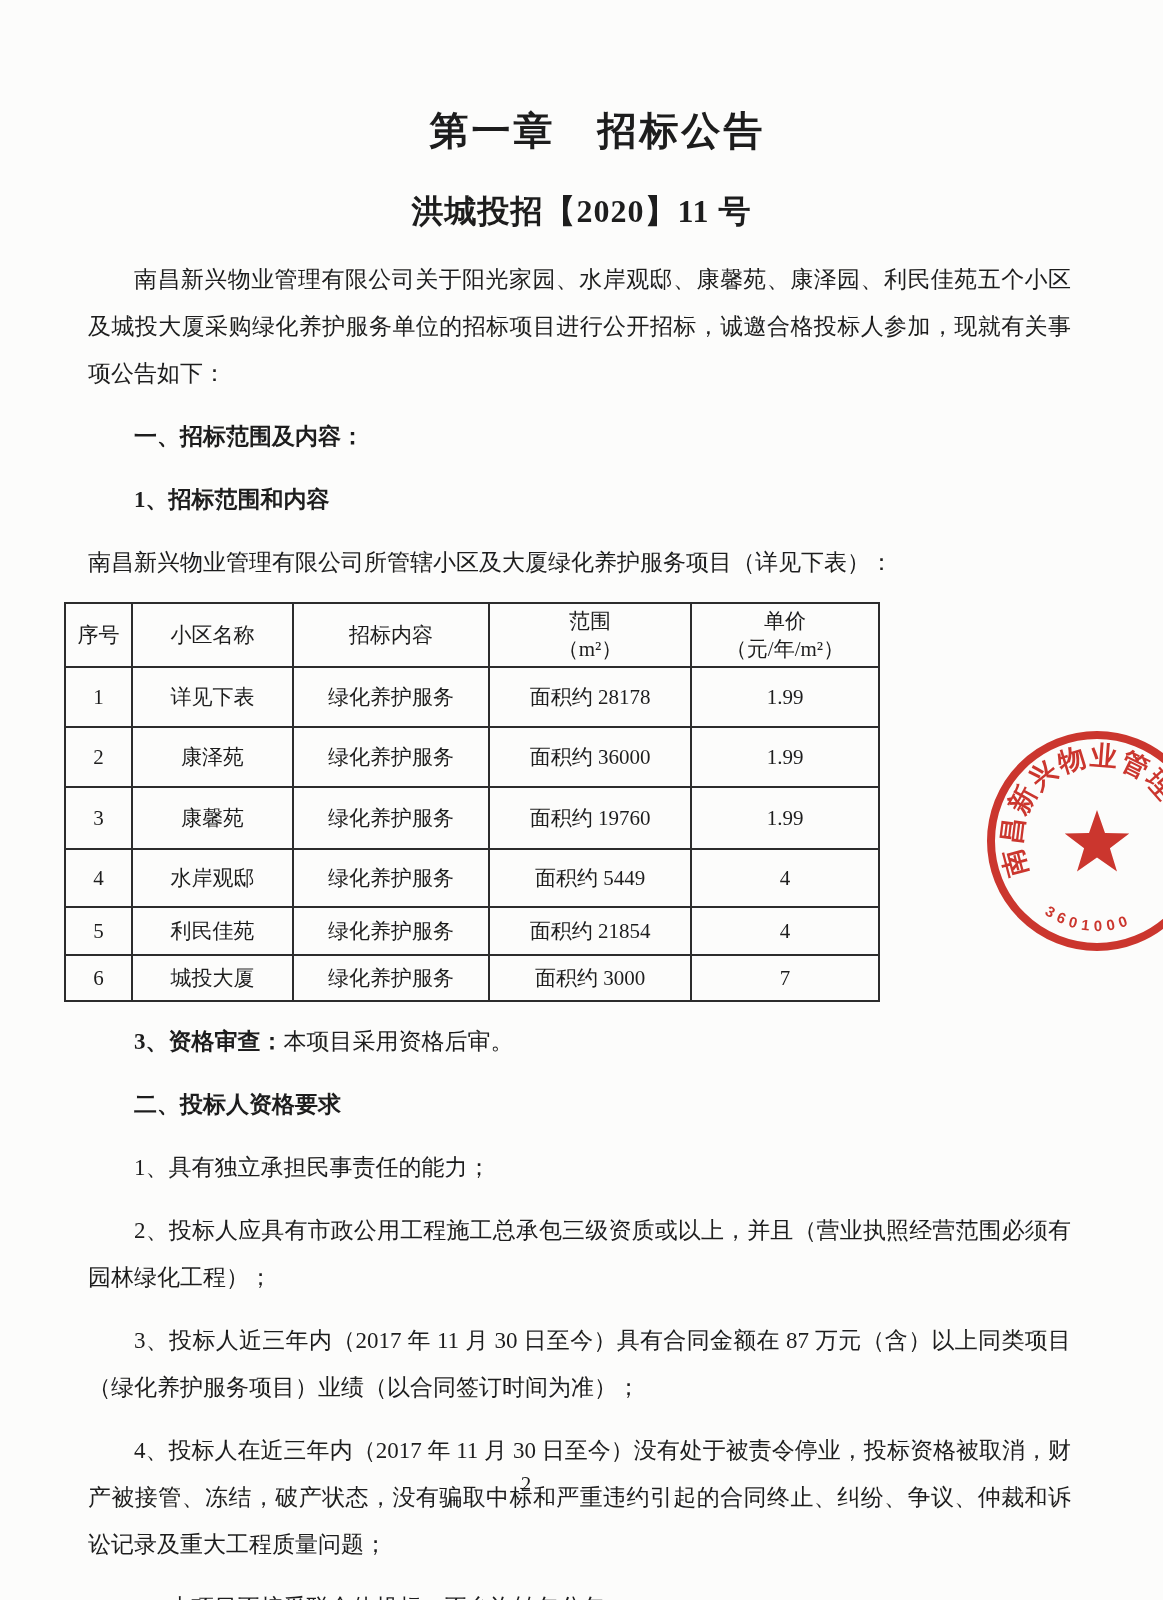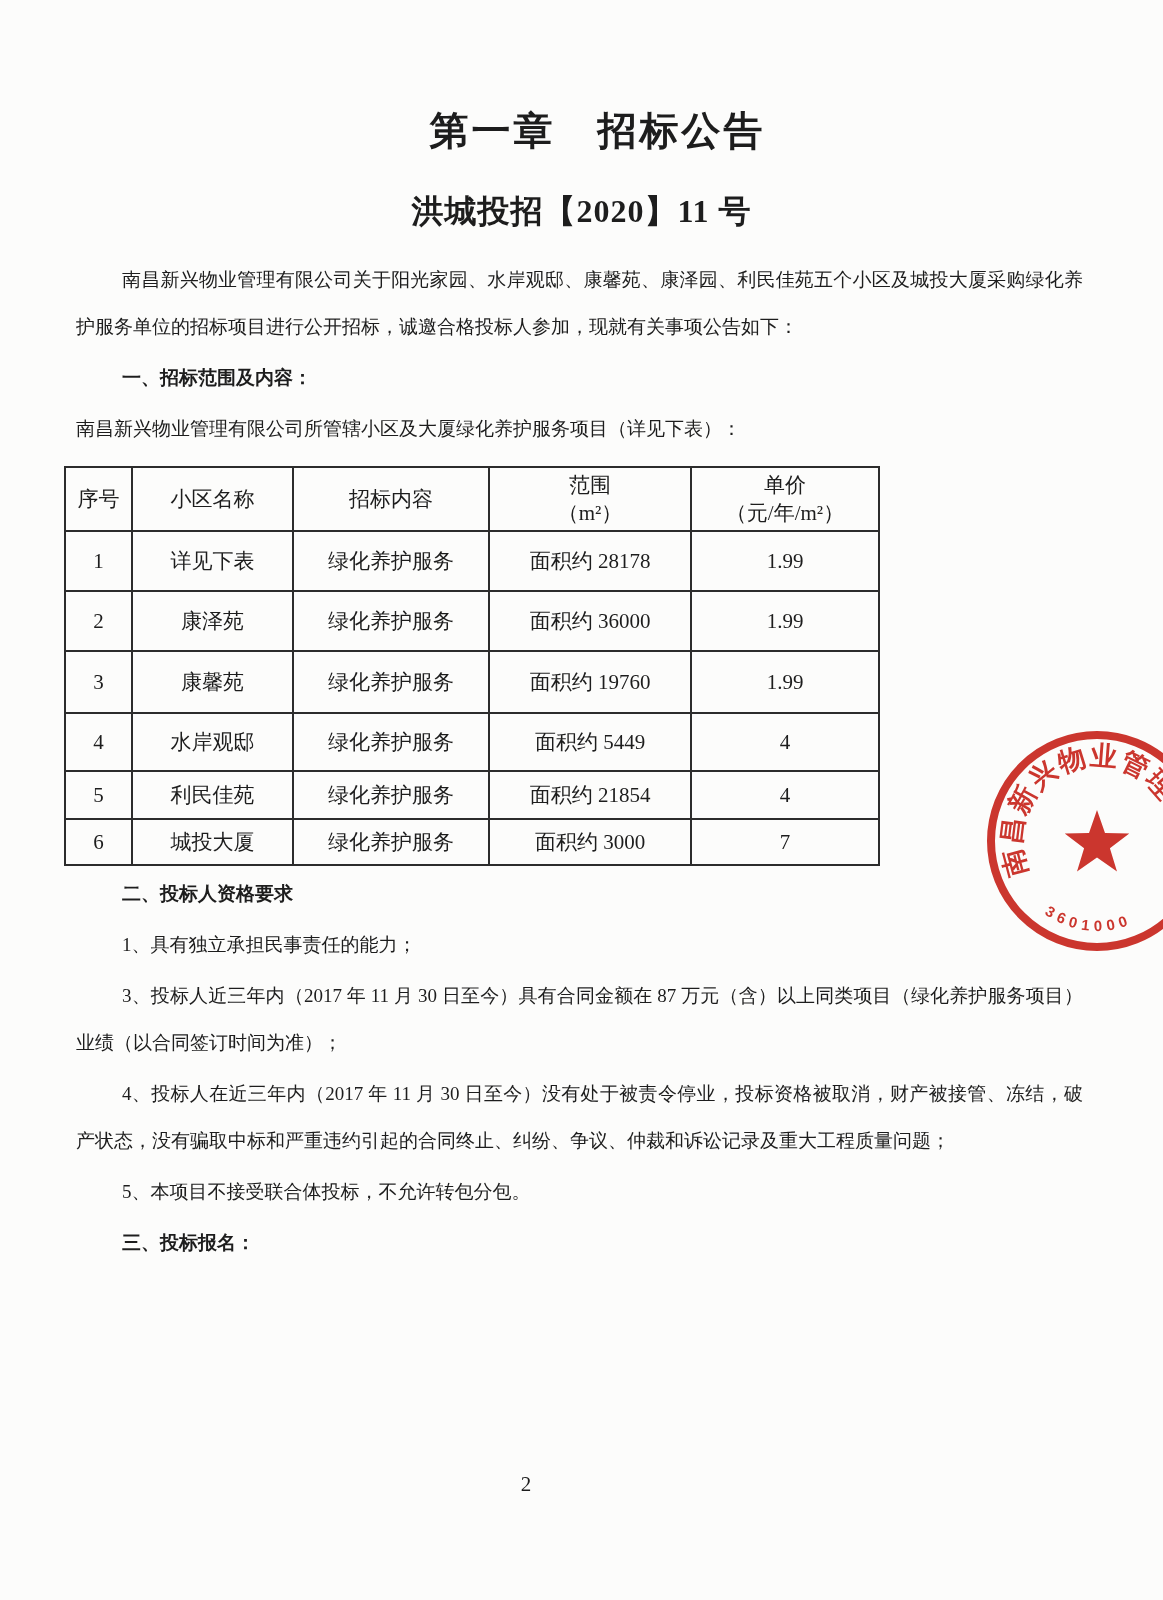--- a/index.html
+++ b/index.html
@@ -23,23 +23,23 @@
     padding-left:32px;
   }
   .doc-number{
     margin:32px 0 0;
     text-align:center;
     font-size:32px;
     font-weight:bold;
     letter-spacing:1px;
   }
   p.body{
-    font-size:19px;
+    font-size:23px;
     line-height:47px;
-    margin:4px;
+    margin:16px;
     text-align:justify;
   }
   .indent{text-indent:46px;}
   .bold{font-weight:bold;}
   .mt-s{margin-top:2px;}
   .mt-m{margin-top:10px;}
   table.tender{
     border-collapse:collapse;
     table-layout:fixed;
     margin:14px 0 0 -8px;
@@ -86,20 +86,21 @@
 <div class="page">
 
   <h1 class="doc-title">第一章　招标公告</h1>
   <div class="doc-number">洪城投招【2020】11 号</div>
 
   <div class="content">
 
     <p class="body indent" style="margin-top:22px">南昌新兴物业管理有限公司关于阳光家园、水岸观邸、康馨苑、康泽园、利民佳苑五个小区及城投大厦采购绿化养护服务单位的招标项目进行公开招标，诚邀合格投标人参加，现就有关事项公告如下：</p>
 
     <p class="body indent bold mt-s">一、招标范围及内容：</p>
+    <p class="body indent bold mt-s">1、招标范围和内容</p>
     <p class="body mt-s">南昌新兴物业管理有限公司所管辖小区及大厦绿化养护服务项目（详见下表）：</p>
 
     <table class="tender">
       <colgroup>
         <col style="width:67px">
           <col style="width:161px">
           <col style="width:196px">
           <col style="width:202px">
           <col style="width:188px">
       </colgroup>
@@ -154,24 +155,26 @@
           <td>6</td>
           <td>城投大厦</td>
           <td>绿化养护服务</td>
           <td>面积约 3000</td>
           <td>7</td>
         </tr>
       </tbody>
     </table>
 
 
+    <p class="body indent mt-s"><span class="bold">3、资格审查：</span><span>本项目采用资格后审。</span></p>
 
     <p class="body indent bold mt-s">二、投标人资格要求</p>
 
     <p class="body indent mt-s">1、具有独立承担民事责任的能力；</p>
+    <p class="body indent mt-s">2、投标人应具有市政公用工程施工总承包三级资质或以上，并且（营业执照经营范围必须有园林绿化工程）；</p>
     <p class="body indent mt-s">3、投标人近三年内（2017 年 11 月 30 日至今）具有合同金额在 87 万元（含）以上同类项目（绿化养护服务项目）业绩（以合同签订时间为准）；</p>
     <p class="body indent mt-s">4、投标人在近三年内（2017 年 11 月 30 日至今）没有处于被责令停业，投标资格被取消，财产被接管、冻结，破产状态，没有骗取中标和严重违约引起的合同终止、纠纷、争议、仲裁和诉讼记录及重大工程质量问题；</p>
     <p class="body indent mt-s">5、本项目不接受联合体投标，不允许转包分包。</p>
 
     <p class="body indent bold mt-s">三、投标报名：</p>
 
   </div>
 
   <div class="page-number">2</div>
 

